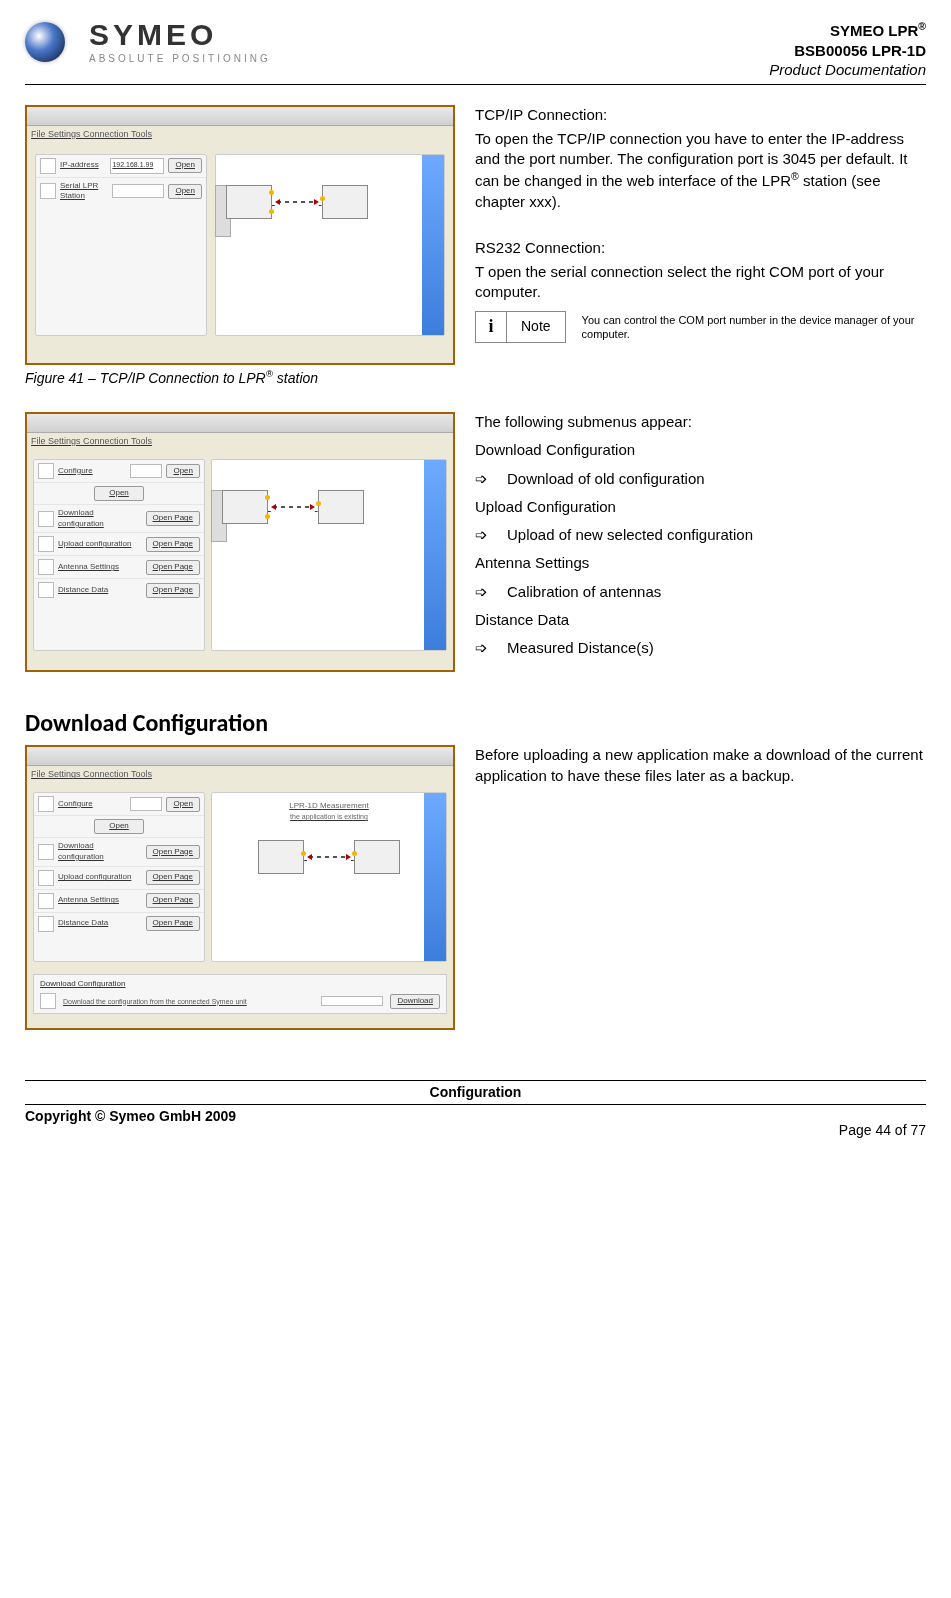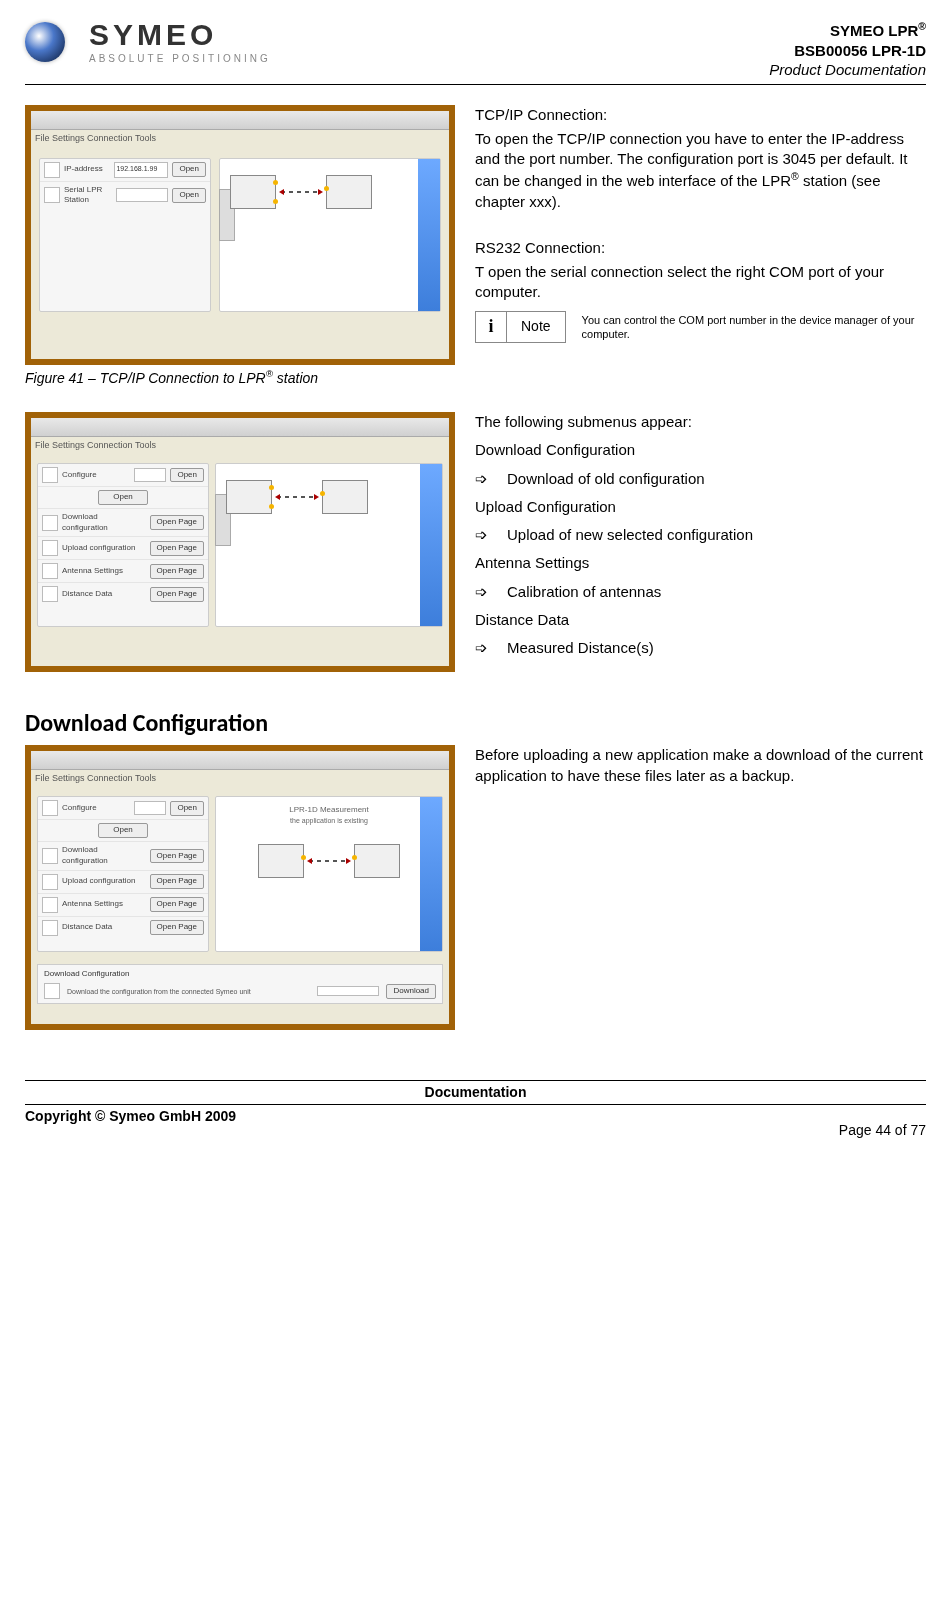--- a/index.html
+++ b/index.html
@@ -67,27 +67,28 @@
     gap: 20px;
     margin-bottom: 25px;
     align-items: flex-start;
   }
   .figure-col { width: 430px; flex-shrink: 0; }
   .text-col { flex: 1; }
 
   .screenshot {
     width: 430px;
     height: 260px;
-    border: 6px solid #a16207;
+    border: 2px solid #a16207;
     background: #ece9d8;
     box-sizing: border-box;
     position: relative;
     overflow: hidden;
     font-size: 10px;
     color: #333;
+    text-decoration: underline;
   }
   .ss-titlebar {
     height: 18px;
     background: linear-gradient(#e9e9e9, #d0d0d0);
     border-bottom: 1px solid #aaa;
   }
   .ss-menubar {
     height: 16px;
     padding: 2px 4px;
     font-size: 9px;
@@ -117,21 +118,21 @@
   .ss-lbl { flex:1; color:#444; }
   .ss-field { width: 50px; height: 12px; border: 1px solid #bbb; background: #fff; }
   .ss-btn { padding: 1px 6px; border: 1px solid #999; background: #eee; border-radius: 2px; font-size: 8px; }
   .ss-right-panel {
     flex: 1;
     background: #fff;
     border: 1px solid #ccc;
     border-radius: 2px;
     position: relative;
     min-height: 120px;
-    padding: 16px 10px;
+    padding: 30px 10px;
   }
   .ss-tab {
     position: absolute;
     left: -1px; top: 30px;
     width: 14px; height: 50px;
     background: #ddd;
     border: 1px solid #aaa;
     writing-mode: vertical-rl;
     font-size: 7px;
     text-align: center;
@@ -442,18 +443,18 @@
         </div>
       </div>
     </div>
   </div>
   <div class="text-col">
     <p>Before uploading a new application make a download of the current application to have these files later as a backup.</p>
   </div>
 </div>
 
 <div class="footer">
-  <div class="footer-top">Documentation</div>
+  <div class="footer-top">Configuration</div>
   <div class="footer-bottom">
     <div class="left">Copyright © Symeo GmbH 2009</div>
     <div class="right">Page 44 of 77</div>
   </div>
 </div>
 
 </body></html>

